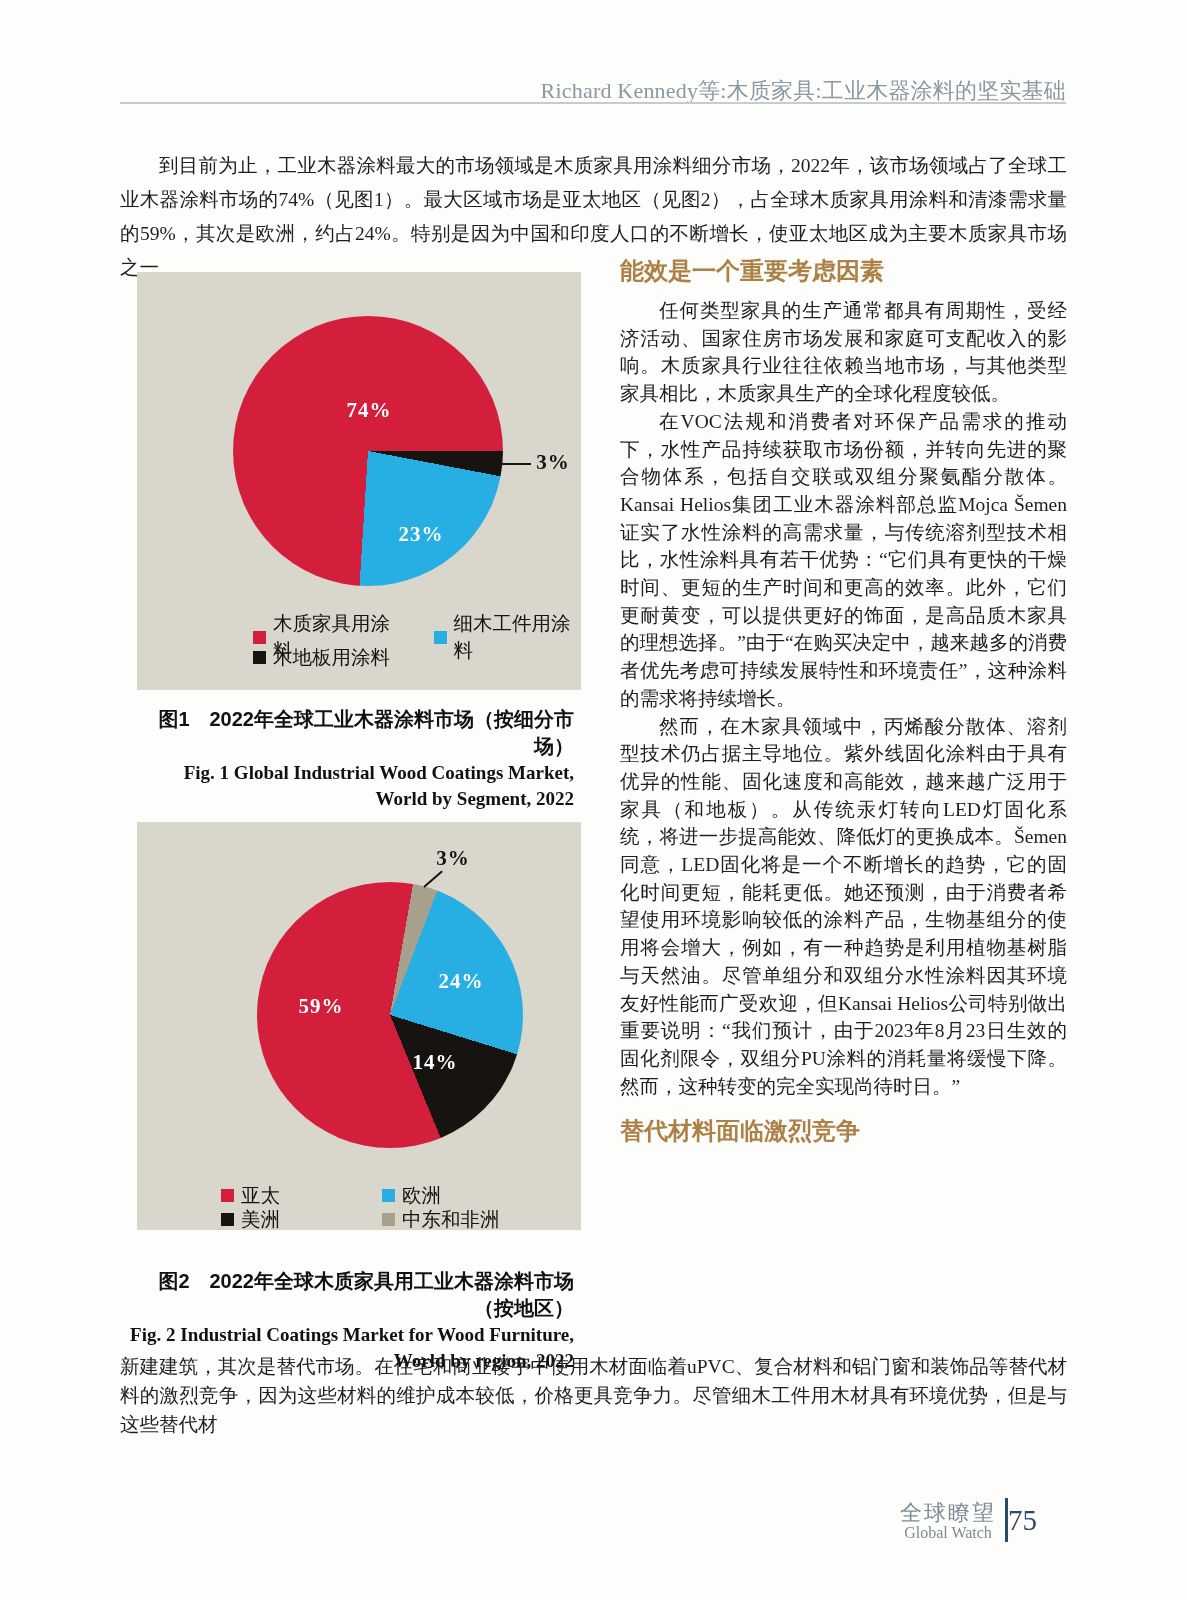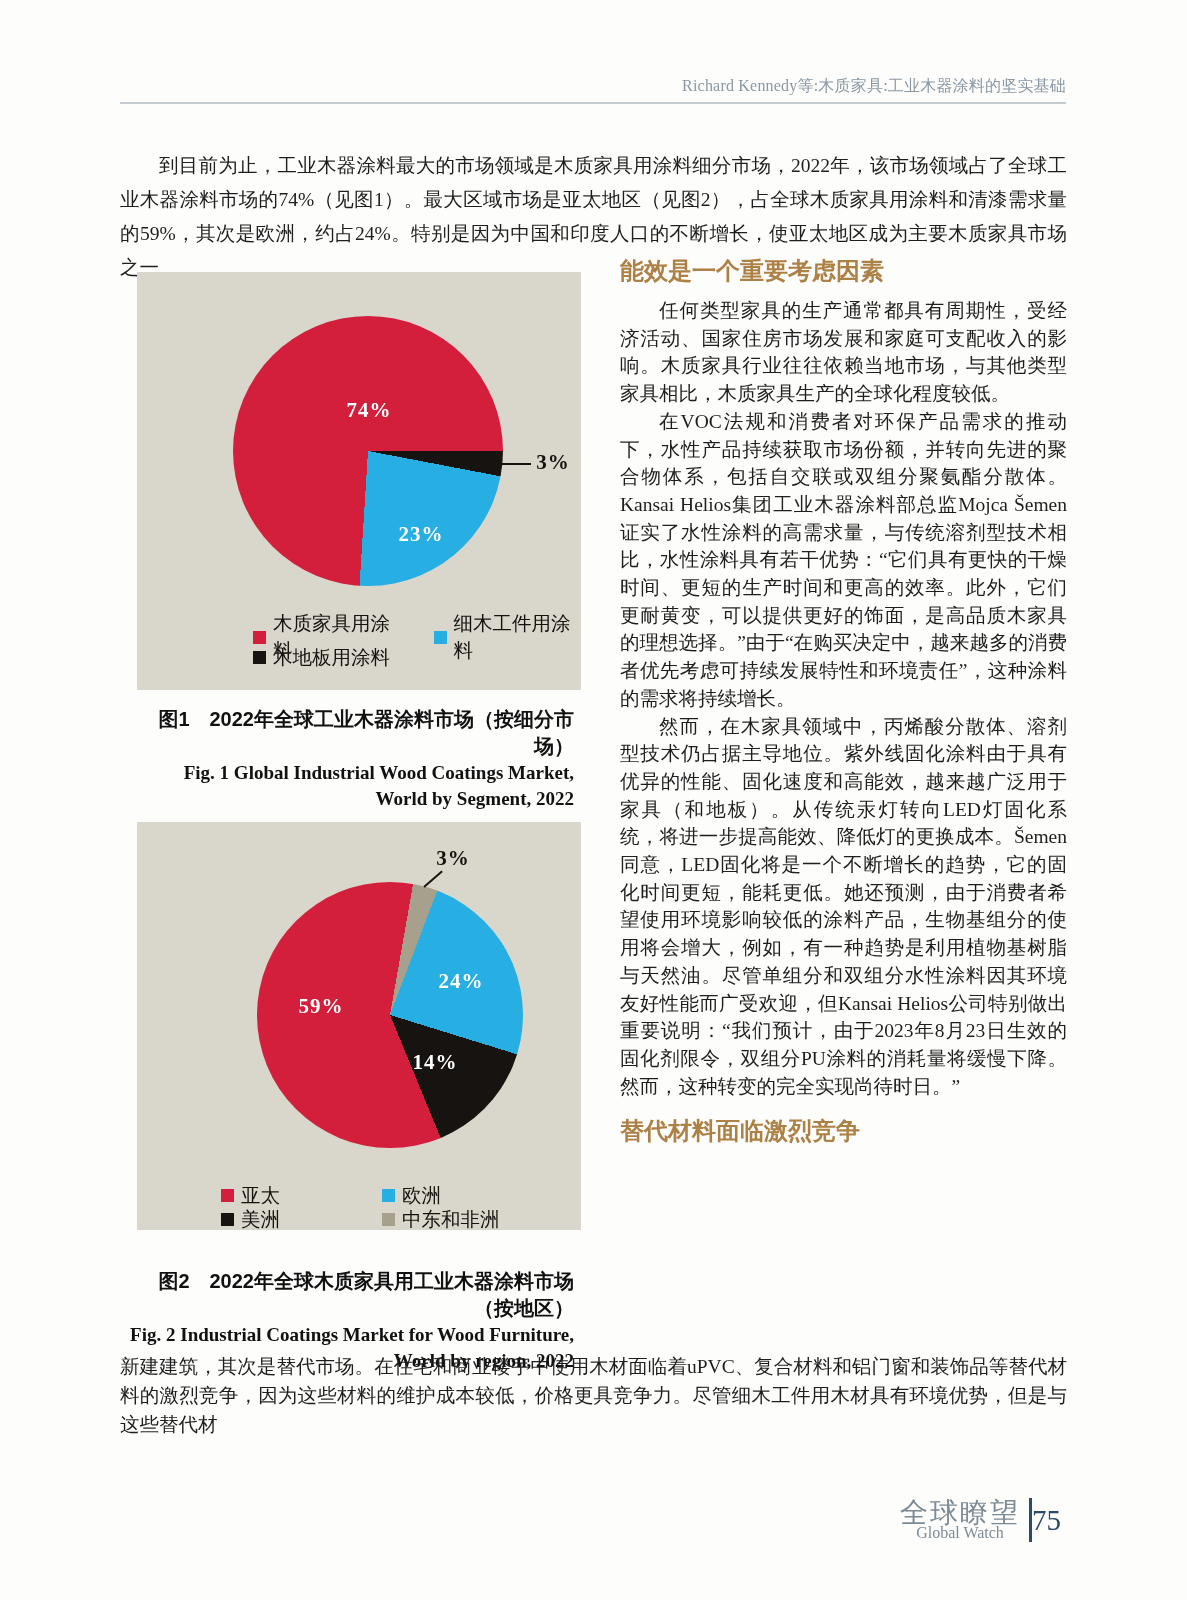--- a/index.html
+++ b/index.html
@@ -18,21 +18,21 @@
       #46261b 18%, #46261b 23.5%, #9b958a 23.5%, #9b958a 25.5%,
       #d8d1c4 25.5%, #d8d1c4 31.5%, #2c261f 31.5%, #2c261f 33.5%,
       #c9c2b5 33.5%, #c9c2b5 38%, #332d26 38%, #332d26 39.8%,
       #b3a798 39.8%, #b3a798 42.8%, #2a4a57 42.8%, #2a4a57 45.3%,
       #d5cabe 45.3%, #d5cabe 55.5%, #49332a 55.5%, #57.5%,
       #49332a 57.5%, #1e4553 57.5%, #1e4553 63.5%,
       #cfc3b2 63.5%, #cfc3b2 89%, #c3a98c 89%, #c3a98c 100%);
   }
   .running-title {
     position:absolute; left:120px; top:76px; width:946px; height:22px;
-    text-align:right; font-size:16px; color:#8a98a2; letter-spacing:.2px;
+    text-align:right; font-size:22px; color:#8a98a2; letter-spacing:.2px;
   }
   .head-rule { position:absolute; left:120px; top:102px; width:946px; height:2px; background:#c5ccd1; }
 
   .intro {
     position:absolute; left:120px; top:149px; width:947px;
     font-size:19.5px; line-height:34px; text-align:justify; text-indent:2em;
   }
 
   .figure-box {
     position:absolute; left:137px; width:444px; background:#d9d6cc;
@@ -66,21 +66,21 @@
   .col-right p, .bottom-par {
     font-size:19.5px; line-height:27.7px; text-align:justify; text-indent:2em;
   }
   .bottom-par {
     position:absolute; left:120px; top:1352px; width:947px;
     line-height:29px; text-indent:0;
   }
 
   .footer { position:absolute; left:900px; top:1498px; display:flex; align-items:center; }
   .footer-names { text-align:center; padding-right:9px; }
-  .footer-zh { font-family:"Liberation Sans","DejaVu Sans",sans-serif; font-size:28px; letter-spacing:2px; color:#7d8b95; line-height:24px; }
+  .footer-zh { font-family:"Liberation Sans","DejaVu Sans",sans-serif; font-size:22px; letter-spacing:2px; color:#7d8b95; line-height:24px; }
   .footer-en { font-size:16px; color:#7d8b95; line-height:15px; }
   .footer-bar { width:3px; height:44px; background:#2b4a68; }
   .footer-num { font-size:29px; color:#2b4a68; line-height:44px; }
 </style>
 </head>
 <body>
 
 <div class="page">
 
   <div class="photo-strip"></div>

